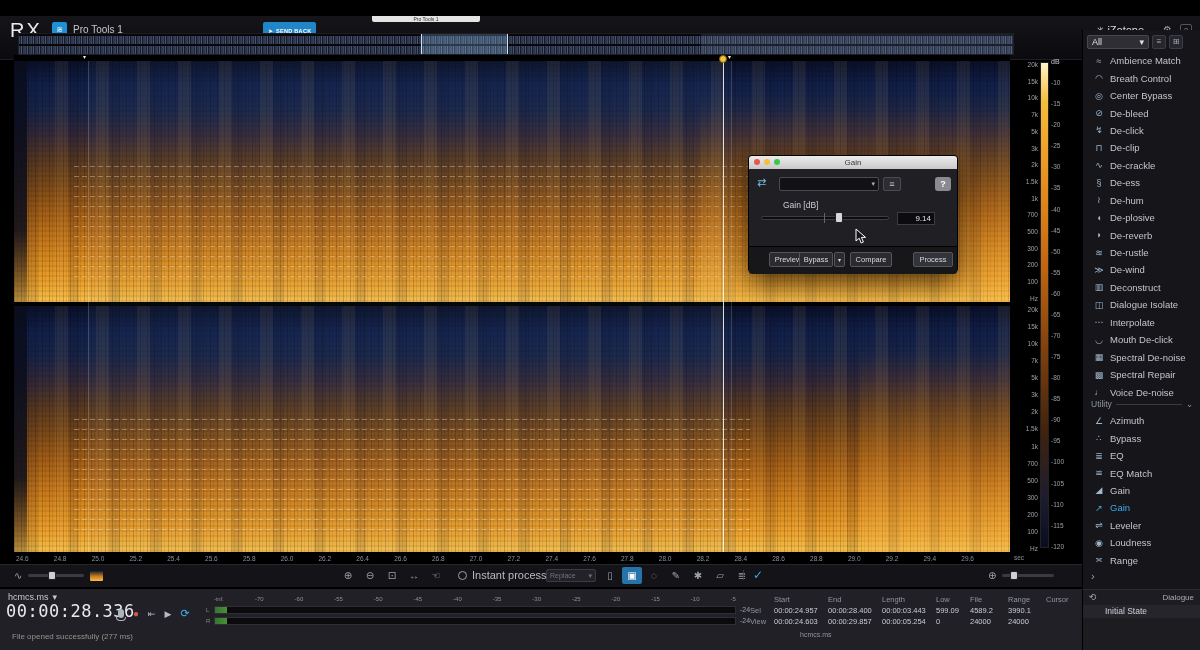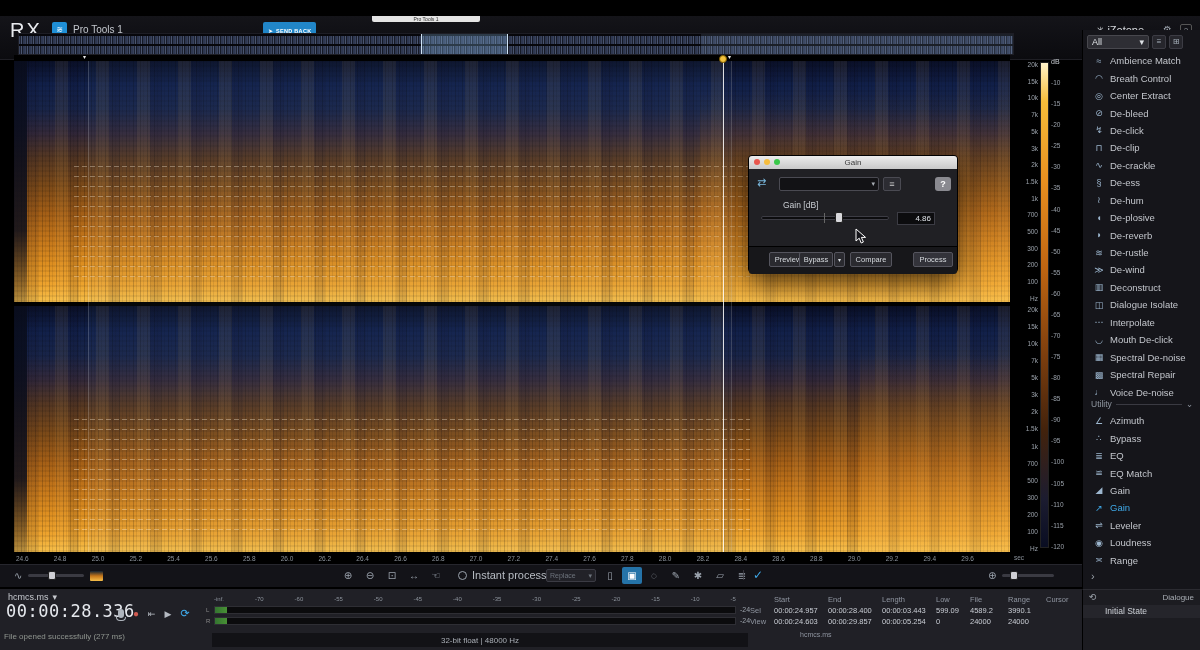--- a/index.html
+++ b/index.html
@@ -95,21 +95,21 @@
   .applycheck{position:absolute;left:748px;top:567px;width:20px;height:17px;line-height:17px;text-align:center;color:#3fa9e8;font-size:12px}
   .rzoom{position:absolute;left:988px;top:570px;display:flex;align-items:center;gap:6px}
   .rzoomicon{font-size:10px;color:#9aa2ac}
   .rztrack{position:relative;width:52px;height:3px;background:#3a3a42;border-radius:2px}
   .rzhandle{position:absolute;left:8px;top:-3px;width:8px;height:9px;background:#cfcfd4;border-radius:2px;border:1px solid #222}
 
   
   .bottom{position:absolute;left:0;top:589px;width:1082px;height:61px;background:#202026}
   .fileselect{position:absolute;left:8px;top:592px;font-size:9px;color:#c6c9ce;display:flex;gap:4px;align-items:center}
   .bigtime{position:absolute;left:6px;top:601px;font-family:"DejaVu Sans Mono","Liberation Mono",monospace;font-size:17px;color:#e6e9ee;letter-spacing:.5px}
-  .status{position:absolute;left:4px;top:632px;font-size:8px;color:#8f958f}
+  .status{position:absolute;left:12px;top:632px;font-size:8px;color:#8f958f}
   .transport{position:absolute;left:118px;top:607px;display:flex;align-items:center;gap:9px}
   .tbtn{font-size:9px;color:#b5bac2}
   .rec{color:#cf5a50;font-size:10px}
   .loop{color:#3fa9e8;font-size:11px}
   .mic{position:relative;width:6px;height:9px;background:#aeb4bc;border-radius:3px;display:inline-block}
   .mic::after{content:"";position:absolute;left:-2px;right:-2px;bottom:-3px;height:3px;border:1px solid #aeb4bc;border-top:none;border-radius:0 0 4px 4px}
   .mscale{position:absolute;left:214px;top:596px;width:522px;display:flex;justify-content:space-between}
   .ms-label{font-size:6px;color:#8b929b}
   .mrow{position:absolute;left:214px;width:522px;height:8px;background:#0b0b0d;border:1px solid #2e2e34}
   #mL{top:606px}#mR{top:617px}
@@ -395,21 +395,20 @@
   <span class="chn" style="top:607px">L</span>
   <span class="chn" style="top:618px">R</span>
   <div class="mrow" id="mL">
       <div class="lvl"></div>
     </div>
   <div class="mrow" id="mR">
       <div class="lvl"></div>
     </div>
   <span class="peak" style="top:606px">-24</span>
   <span class="peak" style="top:617px">-24</span>
-  <div class="fmtstrip">32-bit float | 48000 Hz</div>
   <div class="tablefile">hcmcs.ms</div>
 
   <div class="infotable">
     <span class="ih"></span>
     <span class="ih">Start</span>
     <span class="ih">End</span>
     <span class="ih">Length</span>
     <span class="ih">Low</span>
     <span class="ih">File</span>
     <span class="ih">Range</span>
@@ -461,21 +460,21 @@
           <span class="ml">Ambience Match</span>
         </div>
 
         <div class="mod-item">
           <span class="mi">◠</span>
           <span class="ml">Breath Control</span>
         </div>
 
         <div class="mod-item">
           <span class="mi">◎</span>
-          <span class="ml">Center Extract</span>
+          <span class="ml">Center Bypass</span>
         </div>
 
         <div class="mod-item">
           <span class="mi">⊘</span>
           <span class="ml">De-bleed</span>
         </div>
 
         <div class="mod-item">
           <span class="mi">↯</span>
           <span class="ml">De-click</span>
@@ -622,21 +621,21 @@
     <div class="dselect">
       <span></span>
       <span>▾</span>
     </div>
     <div class="dmenu">≡</div>
     <div class="dhelp">?</div>
     <div class="dparam">Gain [dB]</div>
     <div class="dtrack"></div>
     <div class="dcenter"></div>
     <div class="dhandle"></div>
-    <div class="dvalue">4.86</div>
+    <div class="dvalue">9.14</div>
     <div class="dfooter"></div>
     <div class="dbtn b-preview">Preview</div>
     <div class="dbtn b-bypass">Bypass</div>
     <div class="dbtn b-bypcaret">▾</div>
     <div class="dbtn b-compare">Compare</div>
     <div class="dbtn b-process">Process</div>
   </div>
 
   <div class="cursor">
     <svg width="12" height="17" viewBox="0 0 12 17">

